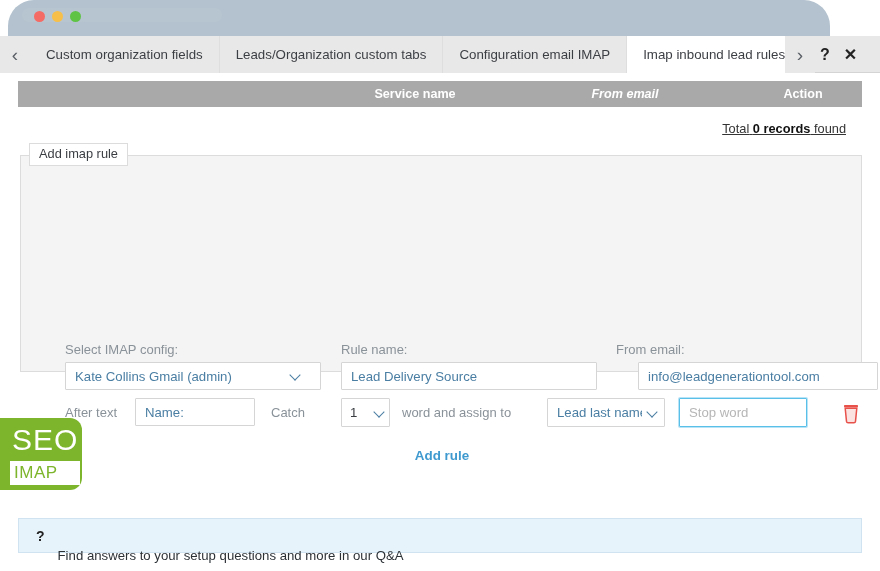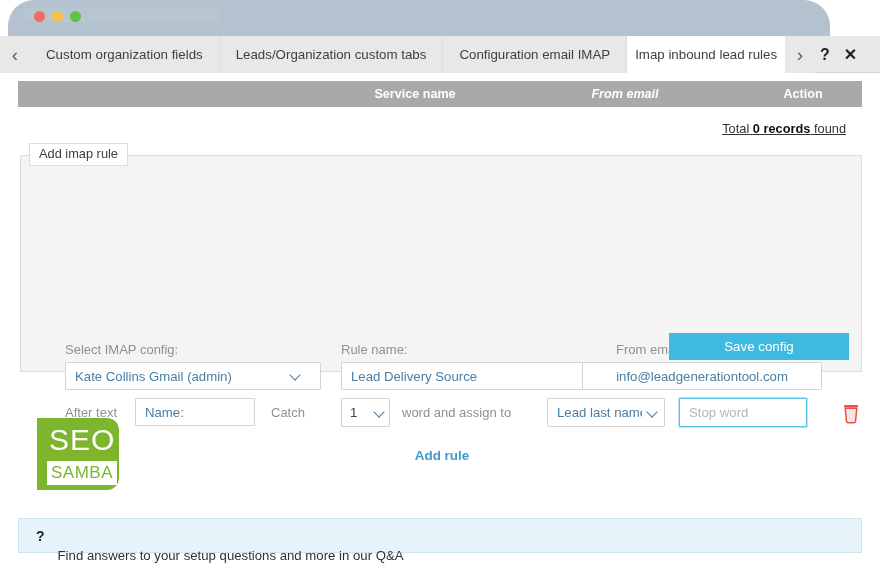--- a/index.html
+++ b/index.html
@@ -80,21 +80,20 @@
     color: #3c3f44;
     background: #e8e8e8;
     white-space: nowrap;
     cursor: pointer;
     border-right: 1px solid #dedede;
   }
   .tab.active {
     background: #ffffff;
     color: #3c3f44;
     border-right: none;
-    padding-left: 8px;
   }
   .chrome-actions {
     position: absolute;
     left: 820px; top: 0;
     height: 37px;
     display: flex; align-items: center;
     gap: 14px;
     font-size: 16px;
     font-weight: bold;
     color: #222;
@@ -192,21 +191,21 @@
     color: #333;
   }
 
   
   #imap-label  { left: 44px;  top: 186px; }
   #rule-label  { left: 320px; top: 186px; }
   #from-label  { left: 595px; top: 186px; }
   #imap-select-wrap { left: 44px;  top: 206px; width: 243px; height: 28px; }
   #imap-select { left: 0; top: 0; width: 256px; height: 28px; }
   #rule-input  { left: 320px; top: 206px; width: 256px; height: 28px; }
-  #from-input  { left: 561px; top: 206px; width: 240px; height: 28px; text-align: center; }
+  #from-input  { left: 617px; top: 206px; width: 240px; height: 28px; }
 
   
   #after-text-label { left: 44px;  top: 249px; }
   #name-input   { left: 114px; top: 242px; width: 120px; height: 28px; }
   #catch-label  { left: 250px; top: 249px; }
   #count-wrap   { left: 320px; top: 242px; width: 49px; height: 29px; }
   #count-select { left: 0; top: 0; width: 49px; height: 29px; padding: 0 4px 0 8px; color: #3a3d42; }
   #count-wrap .caret { right: 7px; }
   #assign-label { left: 381px; top: 249px; }
   #assign-wrap  { left: 526px; top: 242px; width: 118px; height: 29px; }
@@ -244,21 +243,20 @@
   }
 
   
   .logo {
     position: absolute;
     left: 0; top: 418px;
     width: 82px; height: 72px;
     background: #7db52c;
     border-top-right-radius: 12px;
     border-bottom-right-radius: 12px;
-    margin-left: 37px;
   }
   .logo-seo {
     position: absolute;
     left: 12px; top: 5px;
     font-size: 30px;
     color: #ffffff;
     letter-spacing: 1px;
     font-family: "Liberation Sans", sans-serif;
   }
   .logo-samba-band {
@@ -392,27 +390,26 @@
 
     <div class="trash-btn">
       <svg width="20" height="22" viewBox="0 0 20 22" xmlns="http://www.w3.org/2000/svg">
         <rect x="3" y="2" width="14" height="2.4" rx="0.8" fill="#e8504a"></rect>
         <path d="M4.2 5.2 h11.6 l-1.3 13.2 a1.6 1.6 0 0 1 -1.6 1.4 h-5.8 a1.6 1.6 0 0 1 -1.6 -1.4 Z" fill="#fbe3e1" stroke="#e8504a" stroke-width="1.5"></path>
       </svg>
     </div>
 
     <div class="add-rule-link">Add rule</div>
 
-    <button class="save-btn">Save config</button>
   </div>
 
   <div class="logo">
     <div class="logo-seo">SEO</div>
     <div class="logo-samba-band">
-      <div class="logo-samba">SAMBA</div>
+      <div class="logo-samba">IMAP</div>
     </div>
   </div>
 
   <div class="qa-banner">
     <span class="qa-icon">?</span>
     <span class="qa-text">Find answers to your setup questions and more in our Q&amp;A</span>
   </div>
 
 </div>
 

